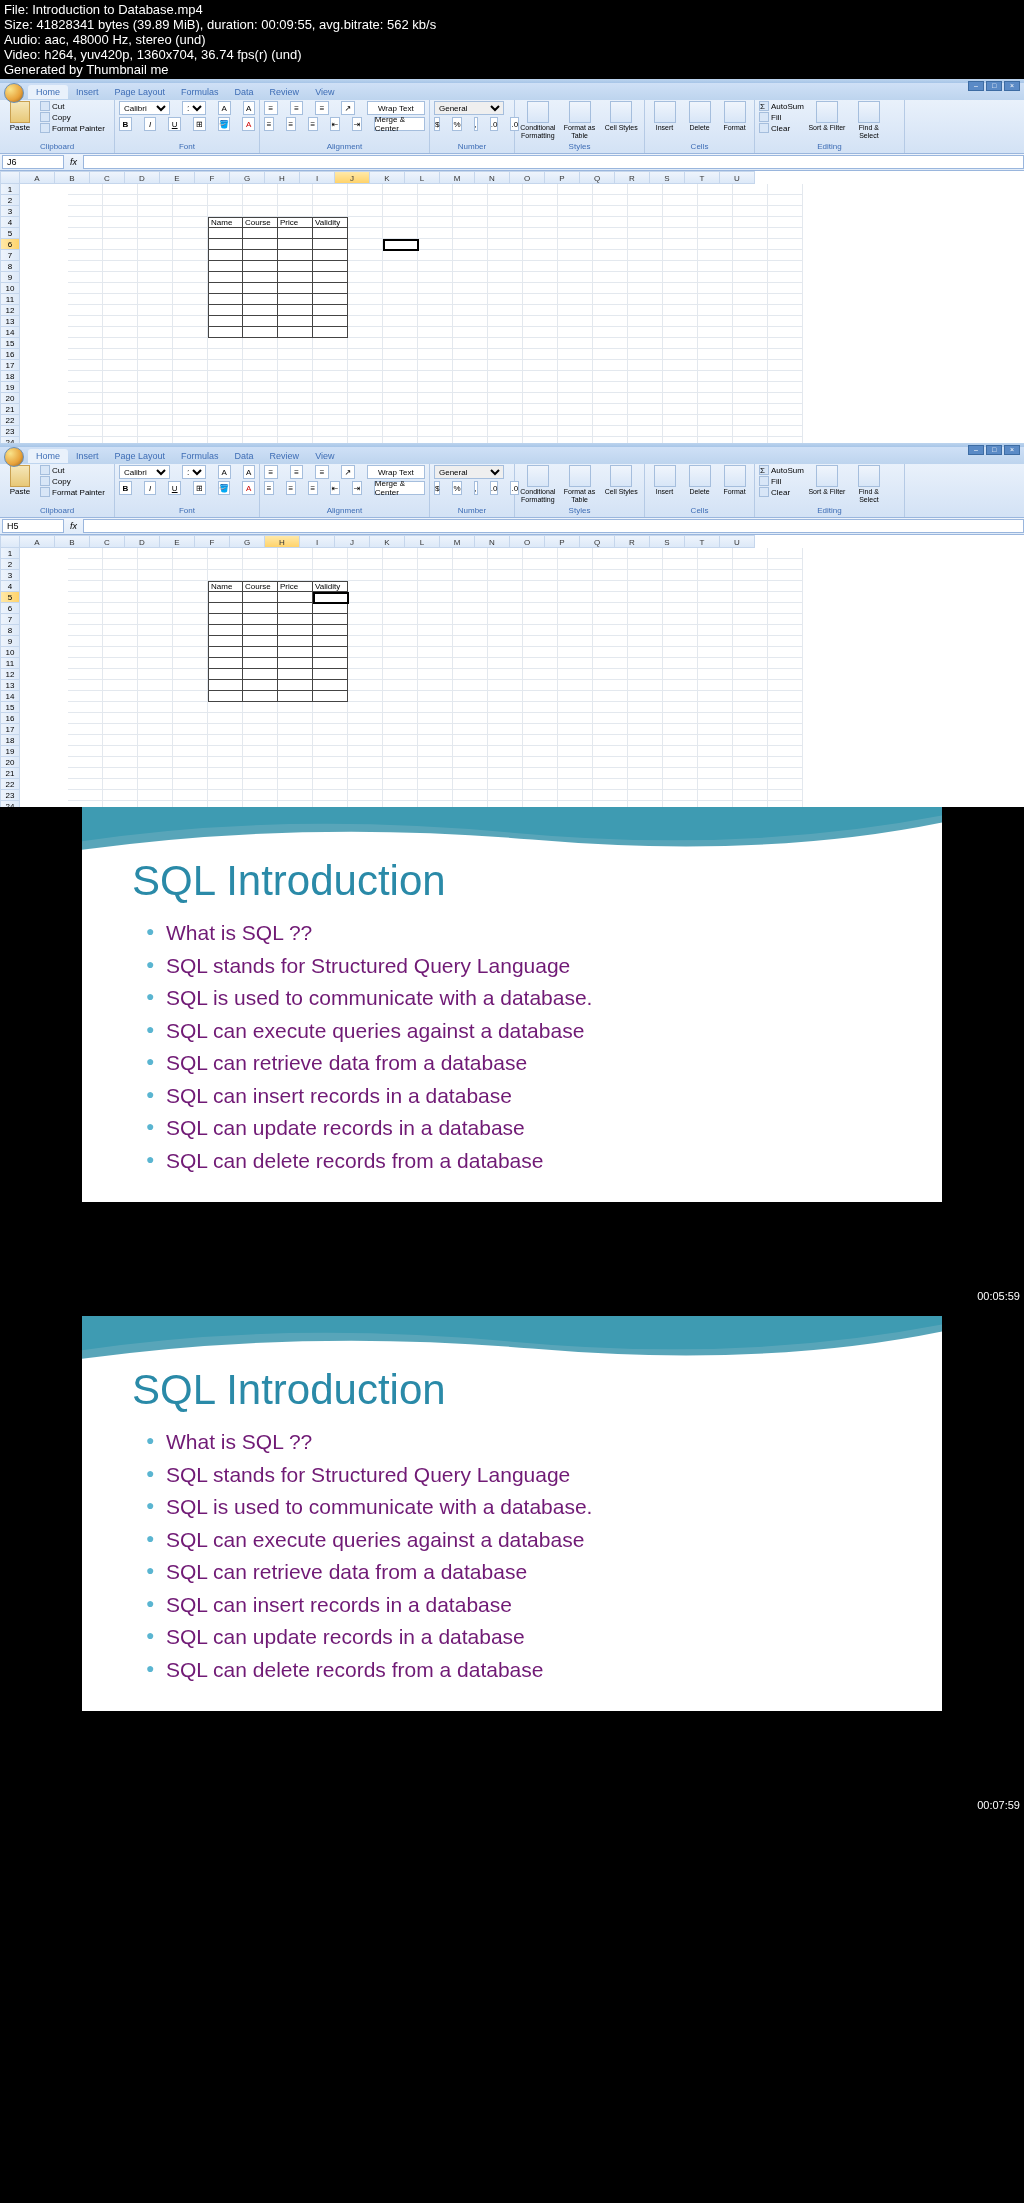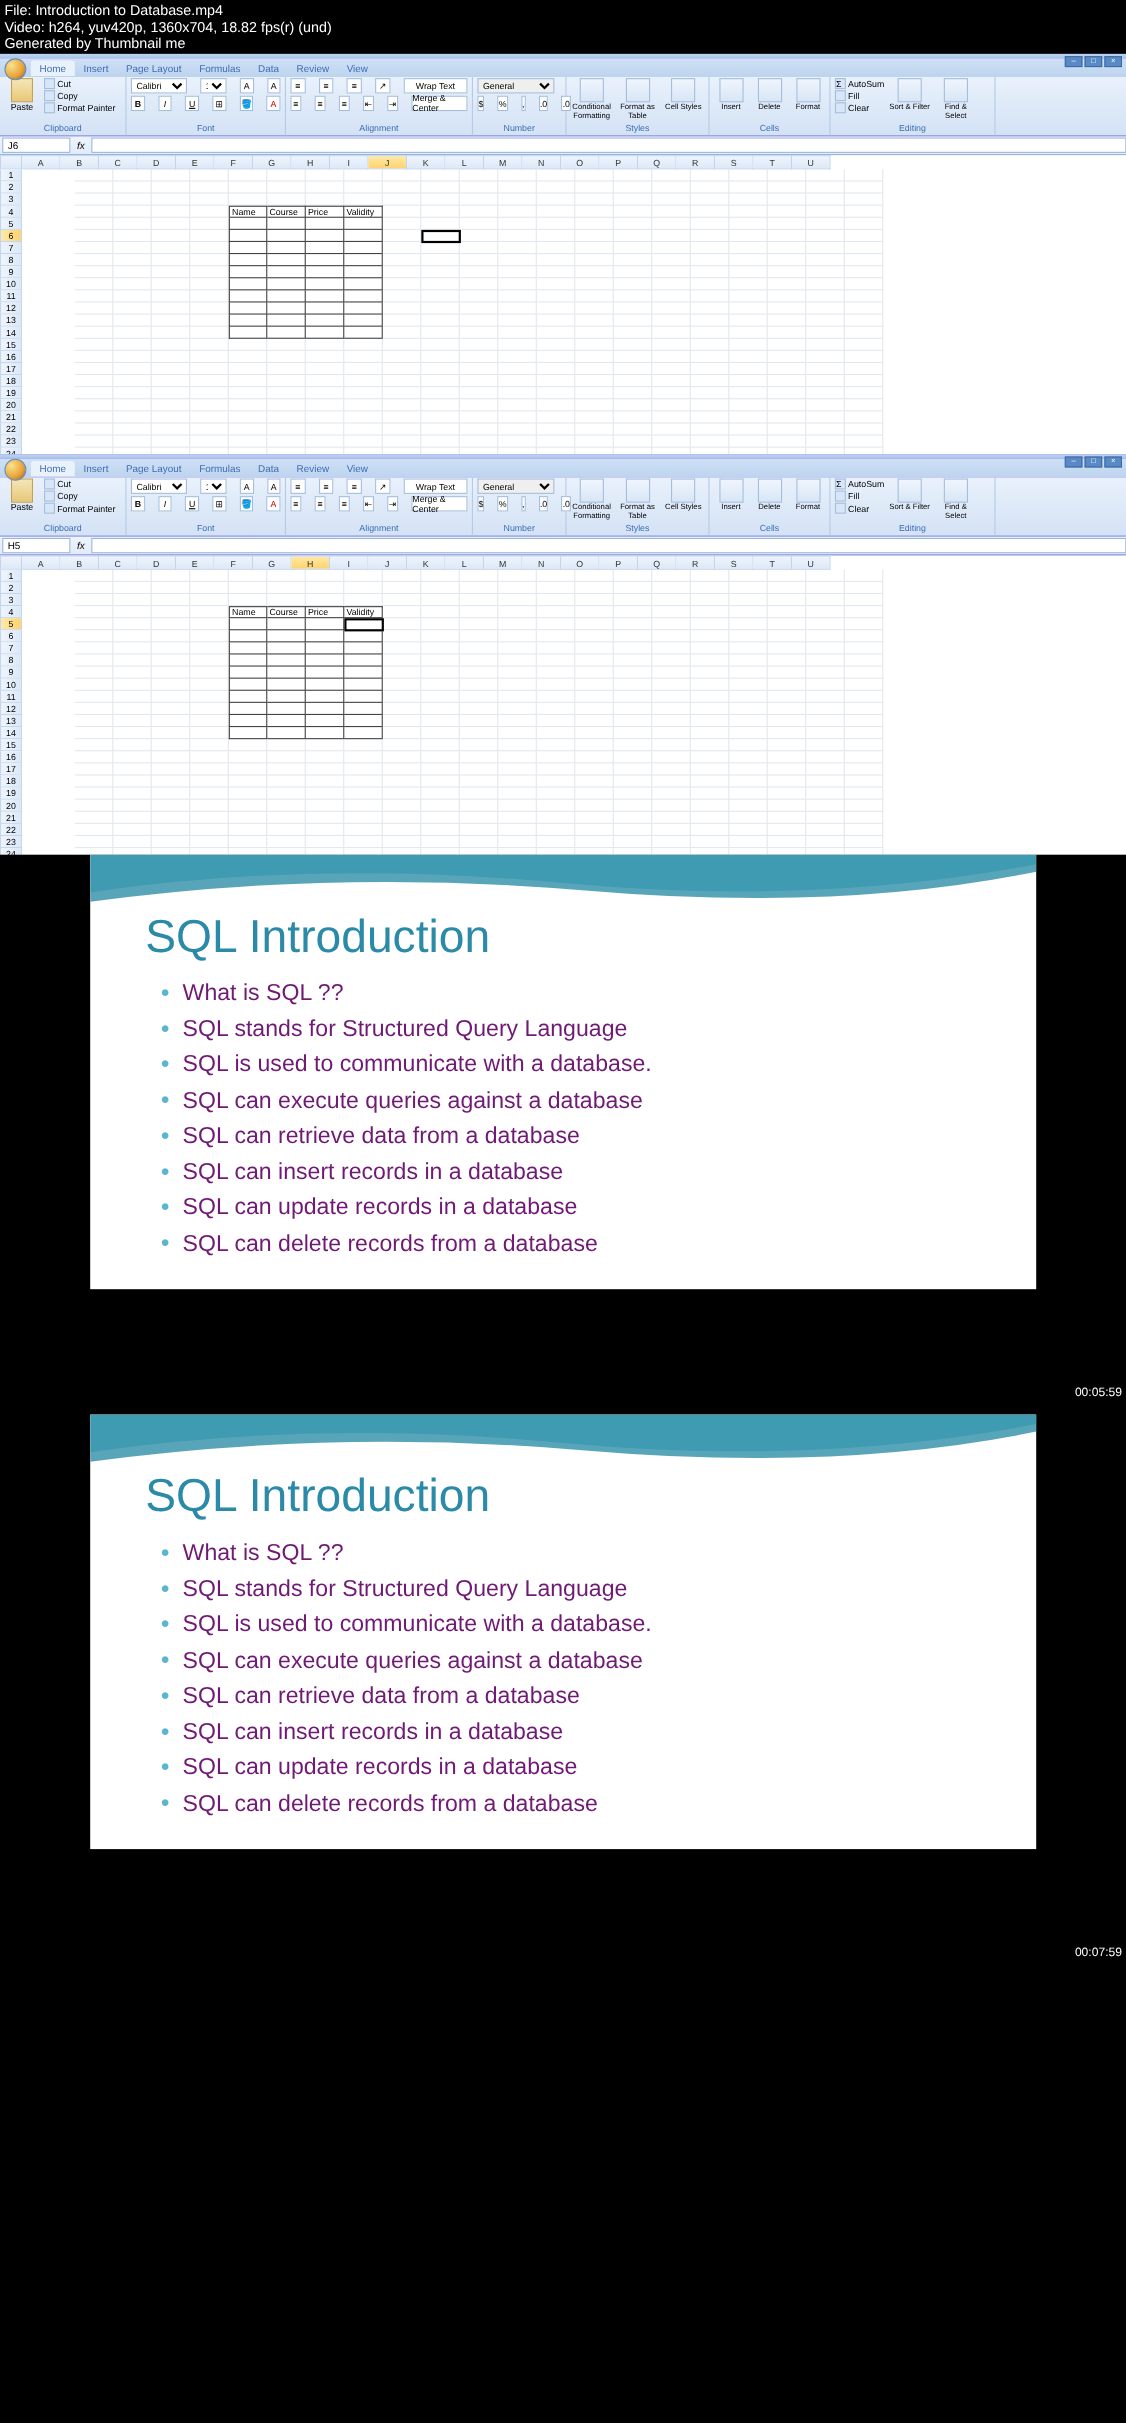--- a/index.html
+++ b/index.html
@@ -70,21 +70,23 @@
 .slide ul{list-style:none;padding-left:18px;}
 .slide li{font-size:21px;color:#701a75;line-height:1.55;padding-left:16px;position:relative;}
 .slide li:before{content:"●";color:#5ab5d1;position:absolute;left:-4px;font-size:14px;top:4px;}
 .slide-frame .ts{position:absolute;right:4px;bottom:14px;color:#fff;font-size:11px;}
 </style>
 </head>
 <body>
 
 <div class="meta">
 <div>File: Introduction to Database.mp4</div>
-<div>Video: h264, yuv420p, 1360x704, 18.82 fps(r) (und)</div>
+<div>Size: 41828341 bytes (39.89 MiB), duration: 00:09:55, avg.bitrate: 562 kb/s</div>
+<div>Audio: aac, 48000 Hz, stereo (und)</div>
+<div>Video: h264, yuv420p, 1360x704, 36.74 fps(r) (und)</div>
 <div>Generated by Thumbnail me</div>
 </div>
 
 <div class="frame" style="height:364px;">
   <div class="titlebar"></div>
   <div class="ribbon-tabs">
     <div class="office-btn"></div>
     <div class="tab active">Home</div>
     <div class="tab">Insert</div>
     <div class="tab">Page Layout</div>

